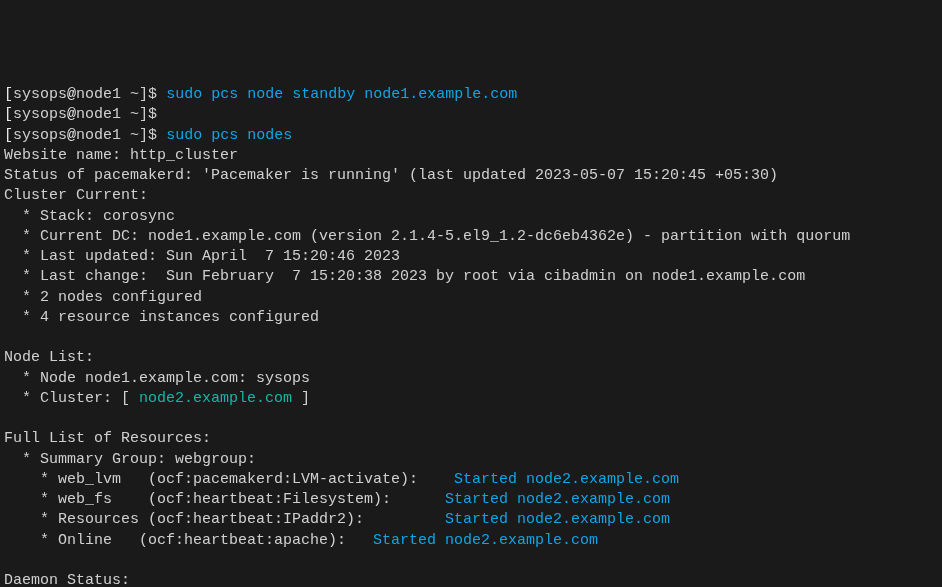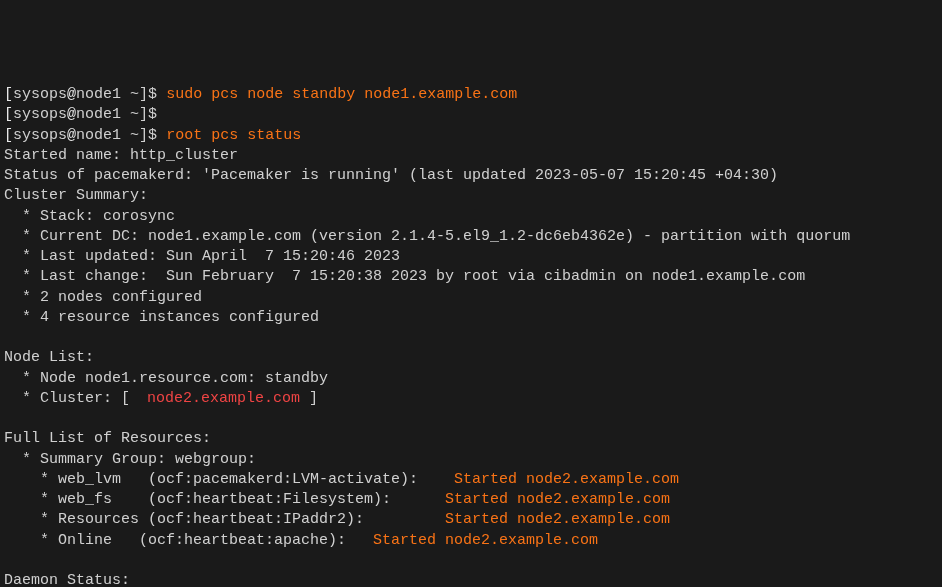--- a/index.html
+++ b/index.html
@@ -9,43 +9,43 @@
       font-family: 'Courier New', monospace;
       font-size: 15px;
       line-height: 1.35;
       padding: 4px;
       white-space: pre;
       width: 942px;
       height: 587px;
       overflow: hidden;
     }
     .white { color: #e8e8e8; }
-    .yellow { color: #f97316; margin-top: 20px; }
-    .green { color: #ef4444; margin-left: 8px; }
+    .yellow { color: #0ea5e9; margin-top: 20px; }
+    .green { color: #14b8a6; }
   </style>
 </head>
 <body>
 
 
 
 <span><span class="white">[</span><span>sysops</span><span class="white">@</span><span>node1</span> <span>~</span><span>]$</span> <span class="yellow">sudo pcs node standby node1.example.com</span></span>
 <span><span class="white">[</span><span>sysops</span><span class="white">@</span><span>node1</span> <span>~</span><span>]$</span></span>
-<span><span class="white">[</span><span>sysops</span><span class="white">@</span><span>node1</span> <span>~</span><span>]$</span> <span class="yellow">root pcs status</span></span>
-<span><span>Started name: </span><span>http_cluster</span></span>
-<span>Status of pacemakerd: 'Pacemaker is running' (last updated 2023-05-07 15:20:45 +04:30)</span>
-<span>Cluster Summary:</span>
+<span><span class="white">[</span><span>sysops</span><span class="white">@</span><span>node1</span> <span>~</span><span>]$</span> <span class="yellow">sudo pcs nodes</span></span>
+<span><span>Website name: </span><span>http_cluster</span></span>
+<span>Status of pacemakerd: 'Pacemaker is running' (last updated 2023-05-07 15:20:45 +05:30)</span>
+<span>Cluster Current:</span>
 <span>  * Stack: corosync</span>
 <span>  * Current DC: node1.example.com (version 2.1.4-5.el9_1.2-dc6eb4362e) - partition with quorum</span>
 <span>  * Last updated: Sun April  7 15:20:46 2023</span>
 <span>  * Last change:  Sun February  7 15:20:38 2023 by root via cibadmin on node1.example.com</span>
 <span>  * 2 nodes configured</span>
 <span>  * 4 resource instances configured</span>
 
 <span>Node List:</span>
-<span>  * Node node1.resource.com: standby</span>
+<span>  * Node node1.example.com: sysops</span>
 <span><span>  * Cluster: [ </span><span class="green">node2.example.com</span><span> ]</span></span>
 
 <span>Full List of Resources:</span>
 <span>  * Summary Group: webgroup:</span>
 <span><span>    * web_lvm   (ocf:pacemakerd:LVM-activate):    </span><span class="yellow">Started node2.example.com</span></span>
 <span><span>    * web_fs    (ocf:heartbeat:Filesystem):      </span><span class="yellow">Started node2.example.com</span></span>
 <span><span>    * Resources (ocf:heartbeat:IPaddr2):         </span><span class="yellow">Started node2.example.com</span></span>
 <span><span>    * Online   (ocf:heartbeat:apache):   </span><span class="yellow">Started node2.example.com</span></span>
 
 <span>Daemon Status:</span>

